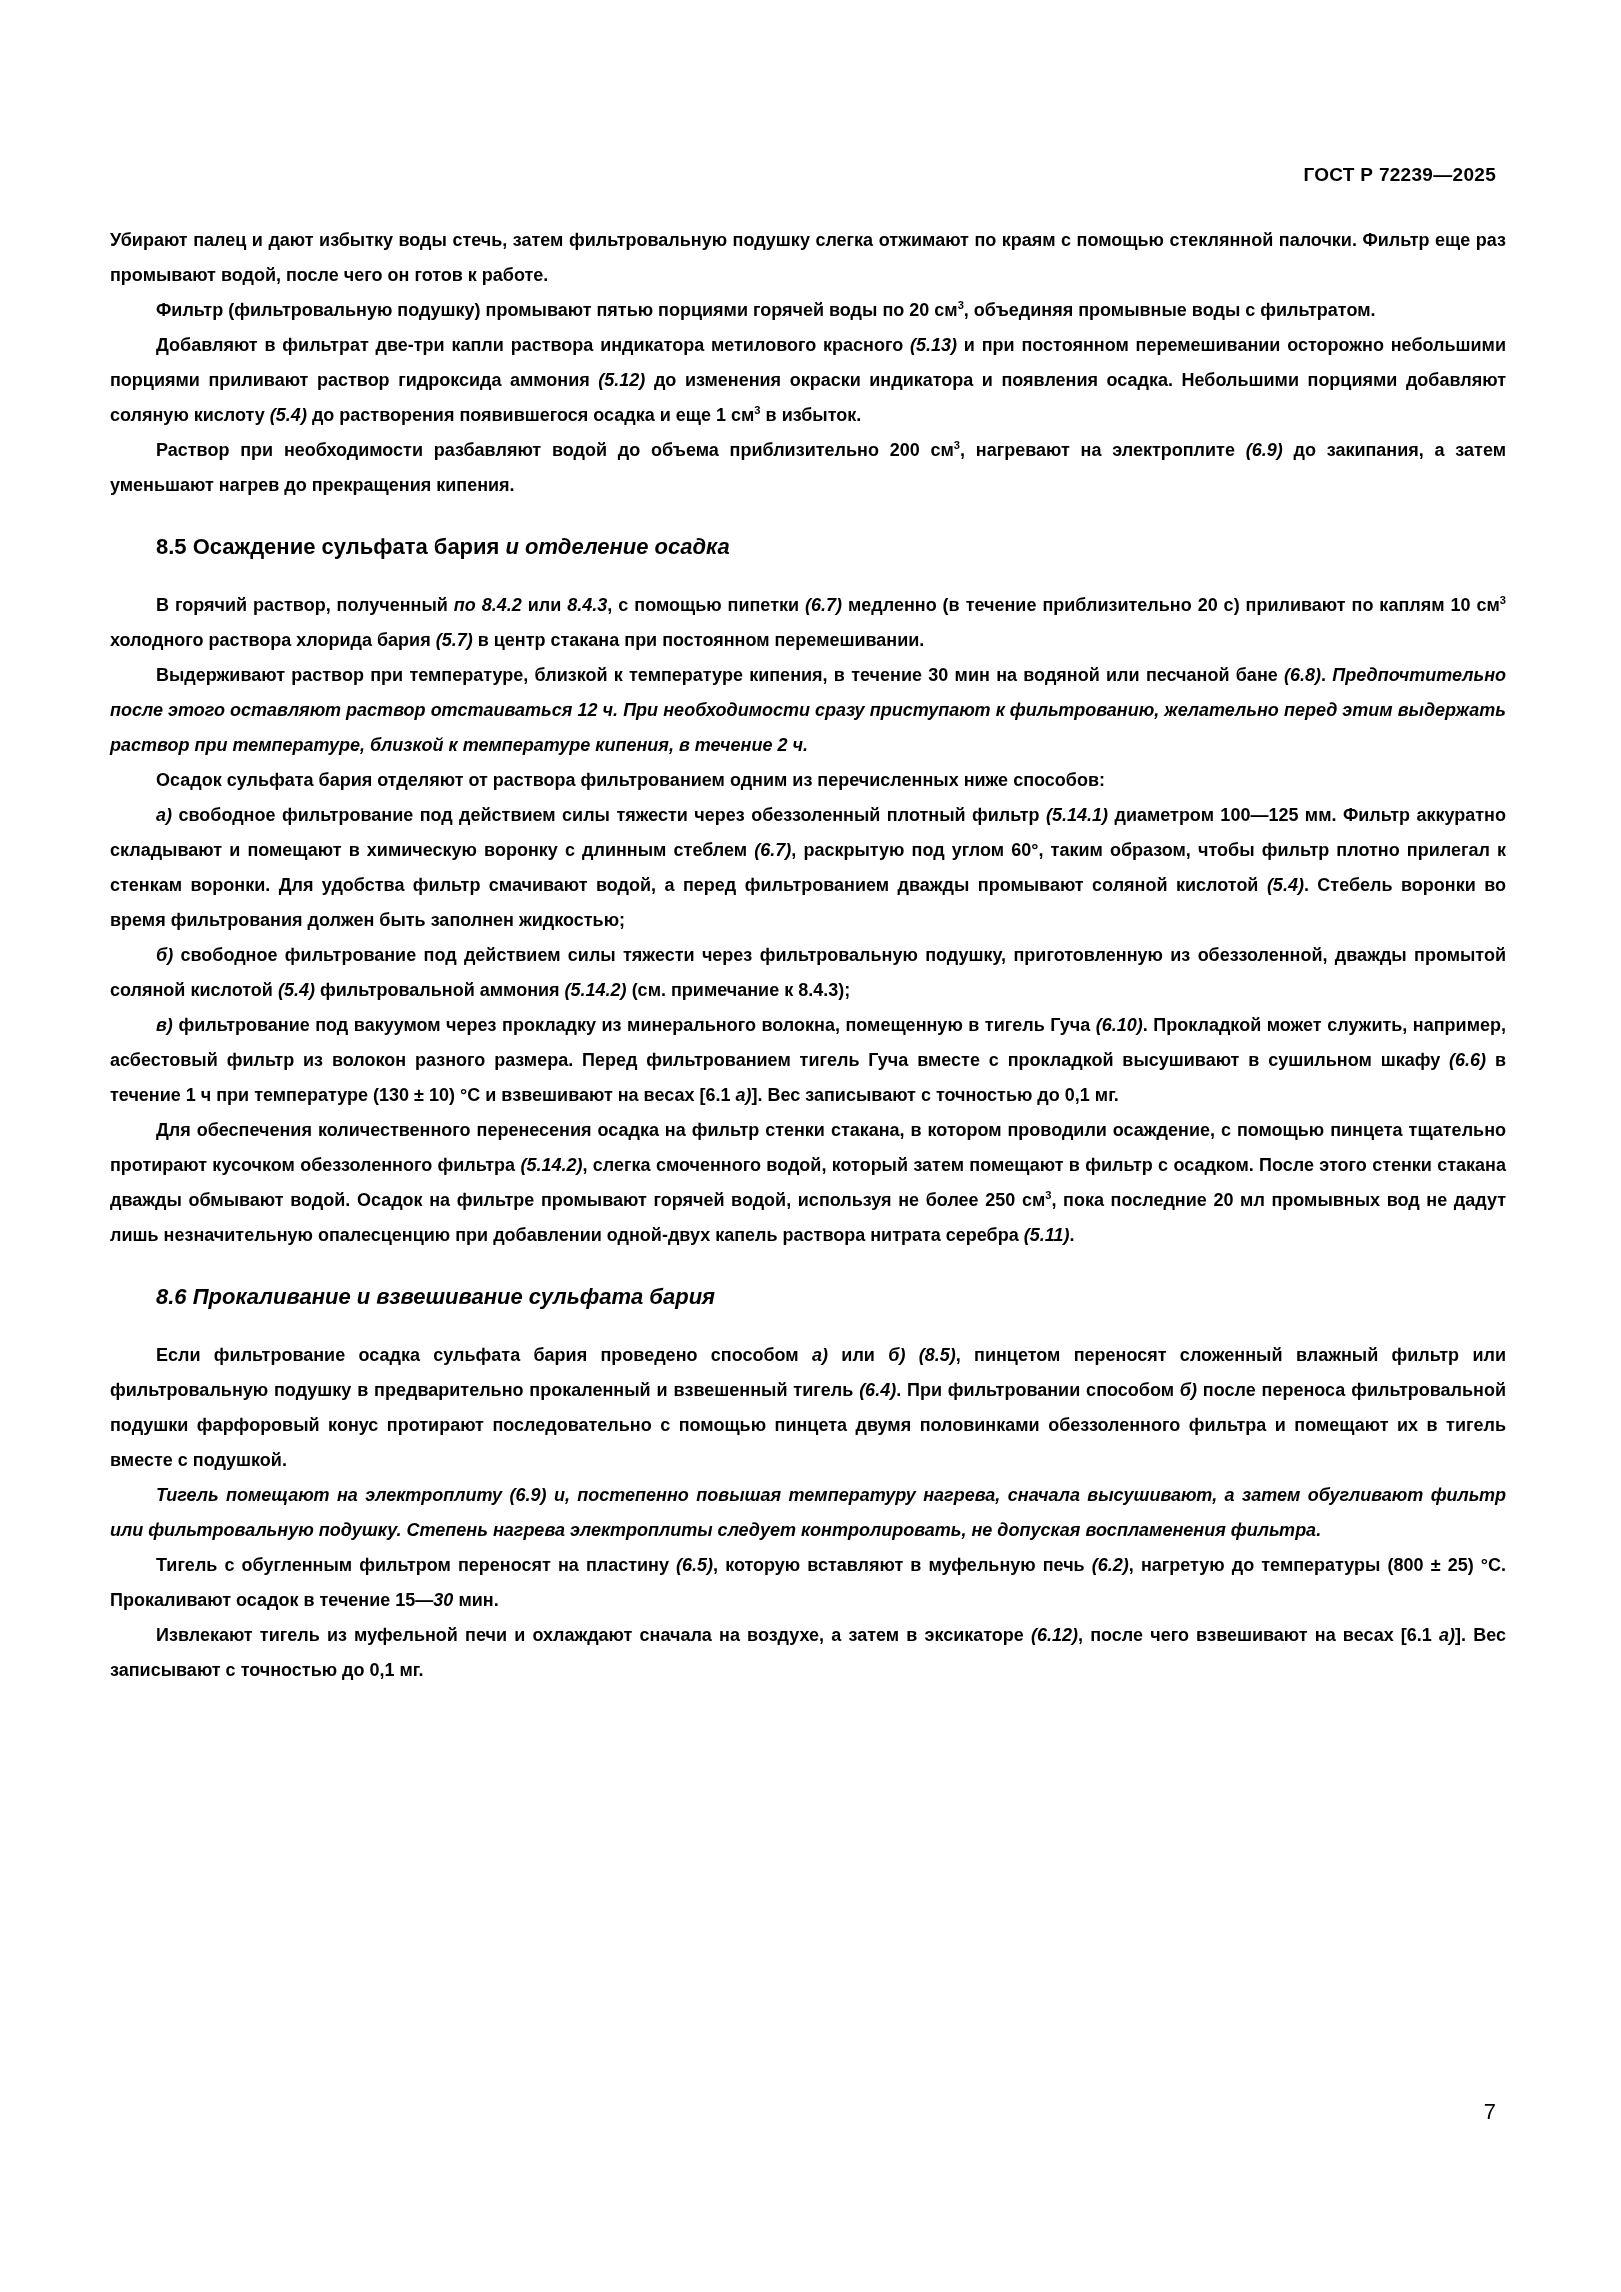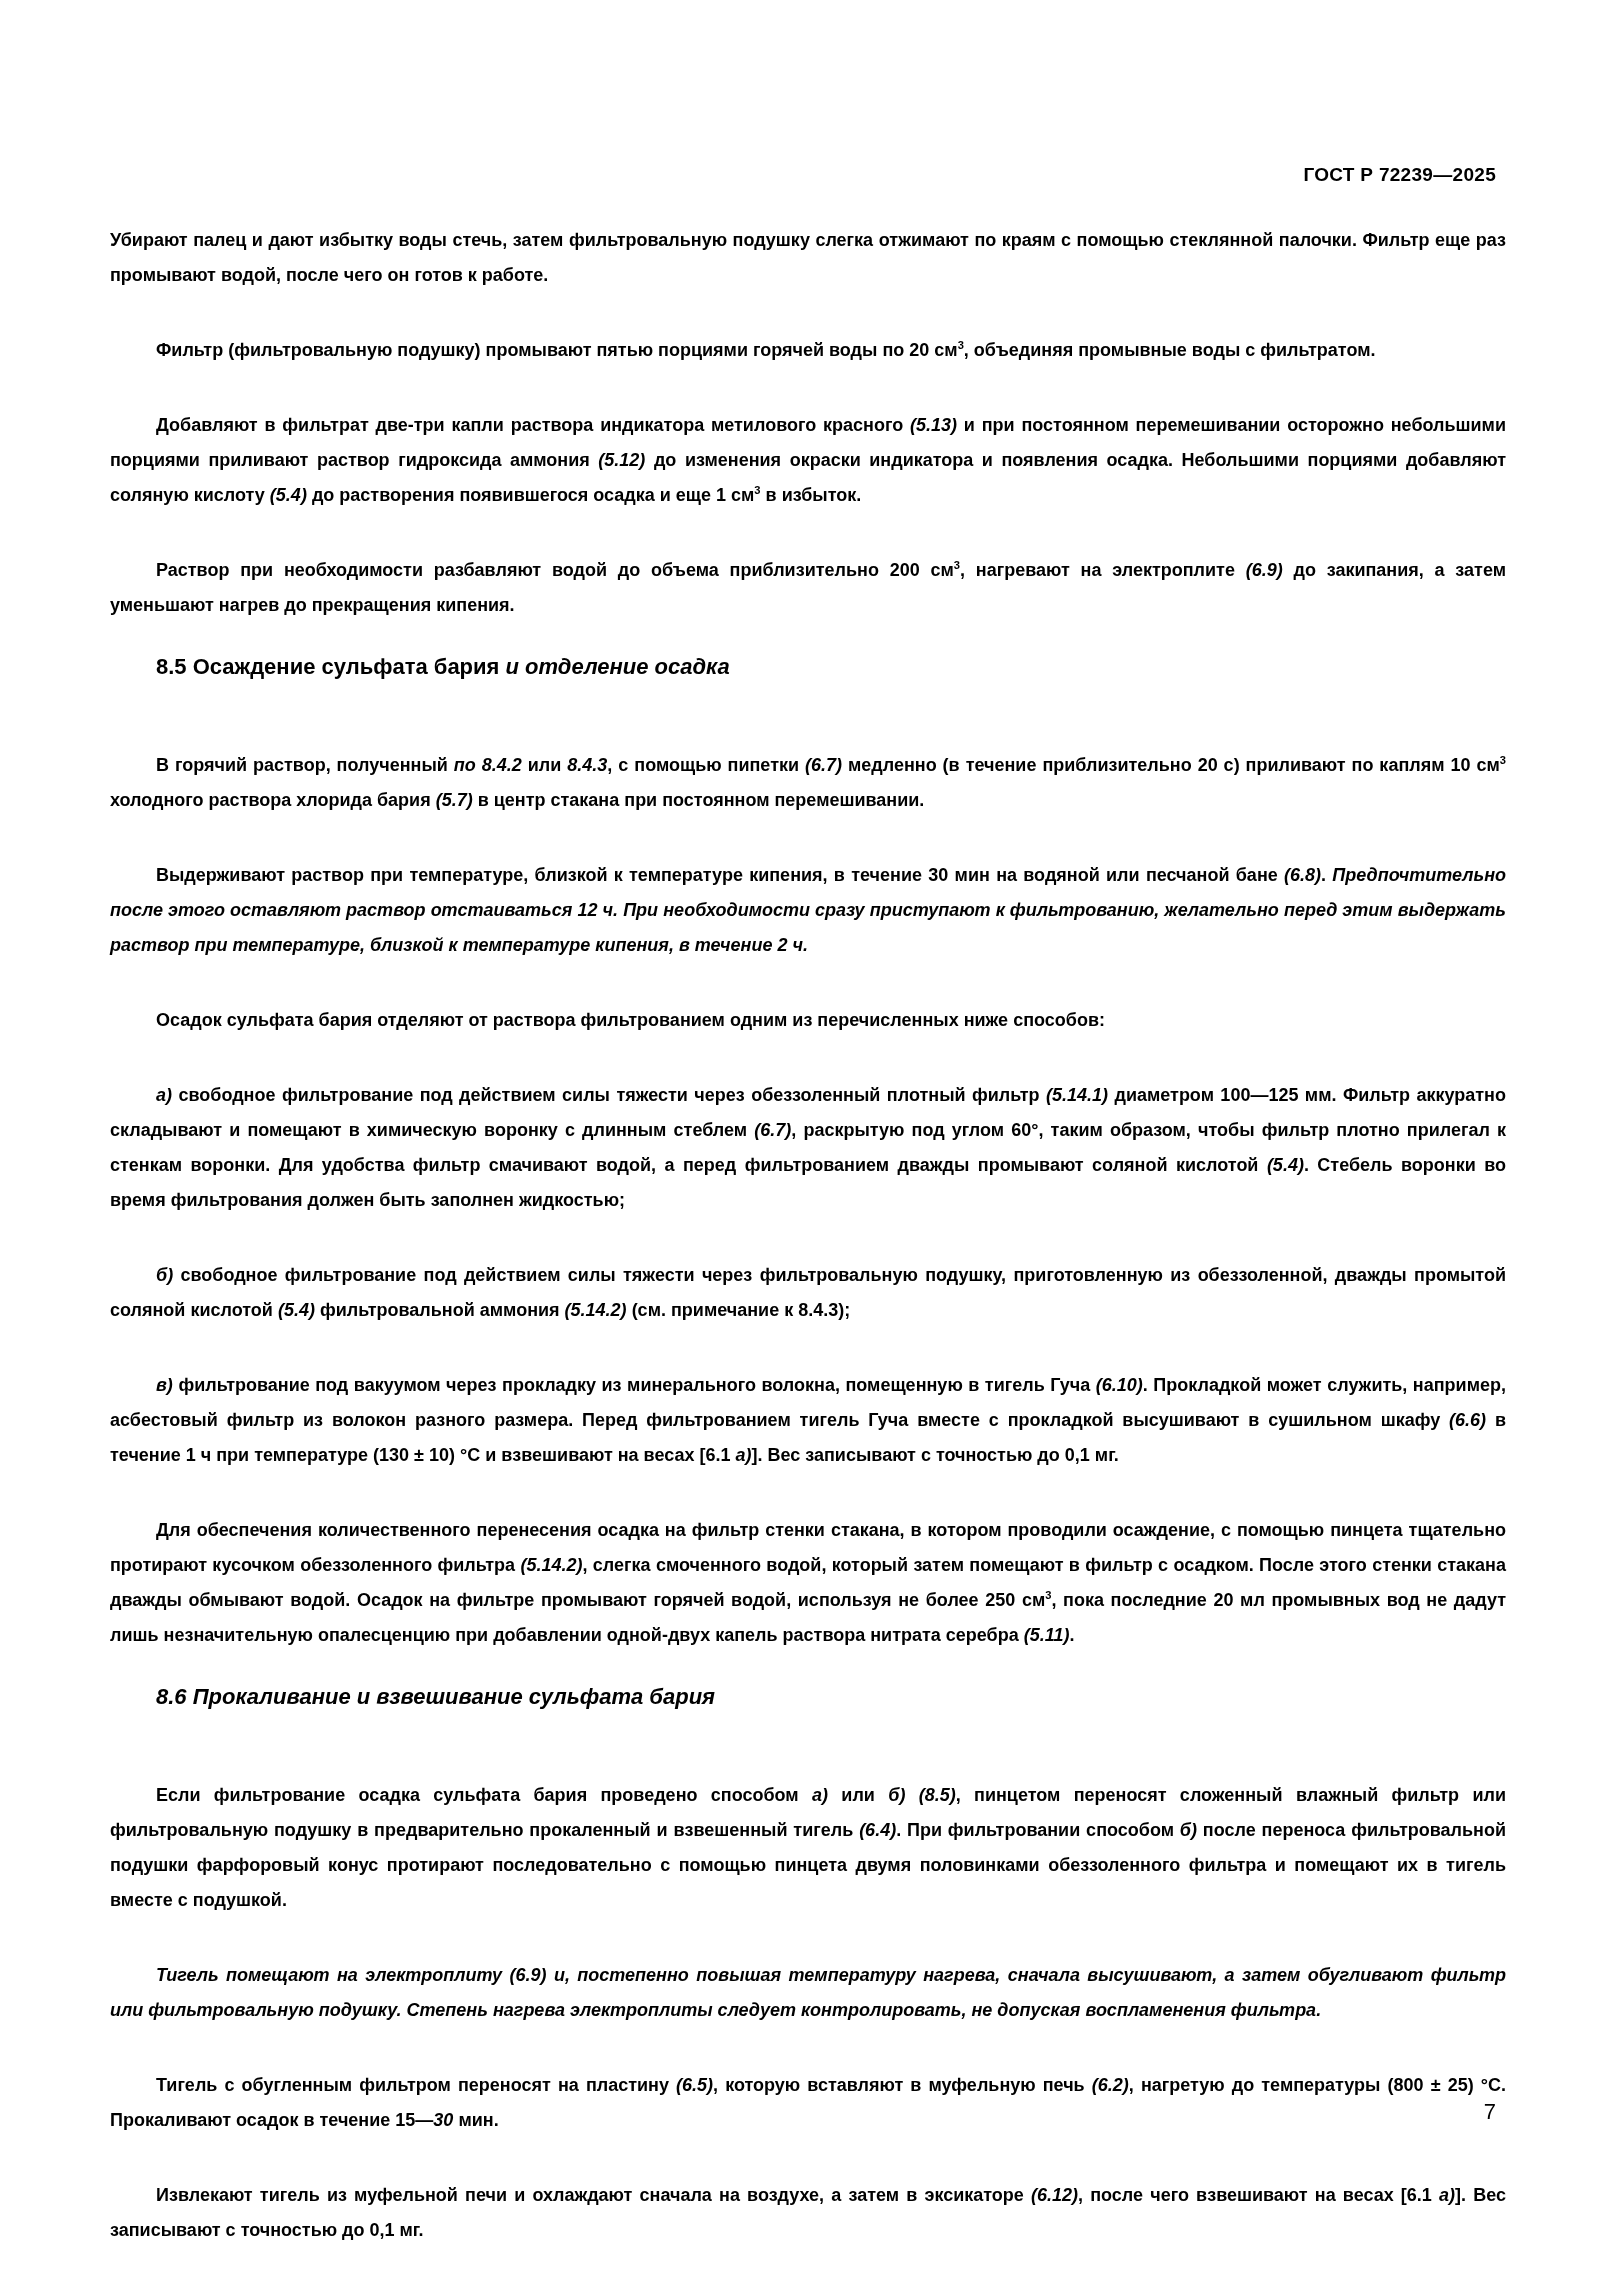--- a/index.html
+++ b/index.html
@@ -41,21 +41,20 @@
     margin: 0;
     font-size: 18px;
     line-height: 35px;
     text-align: justify;
     text-justify: inter-word;
     hyphens: manual;
     font-weight: bold;
   }
   p.para.indent {
     text-indent: 46px;
-    margin-top: 40px;
   }
 
   
   h3.heading {
     margin: 0;
     font-size: 22px;
     line-height: 35px;
     font-weight: bold;
     text-indent: 46px;
     text-align: left;

